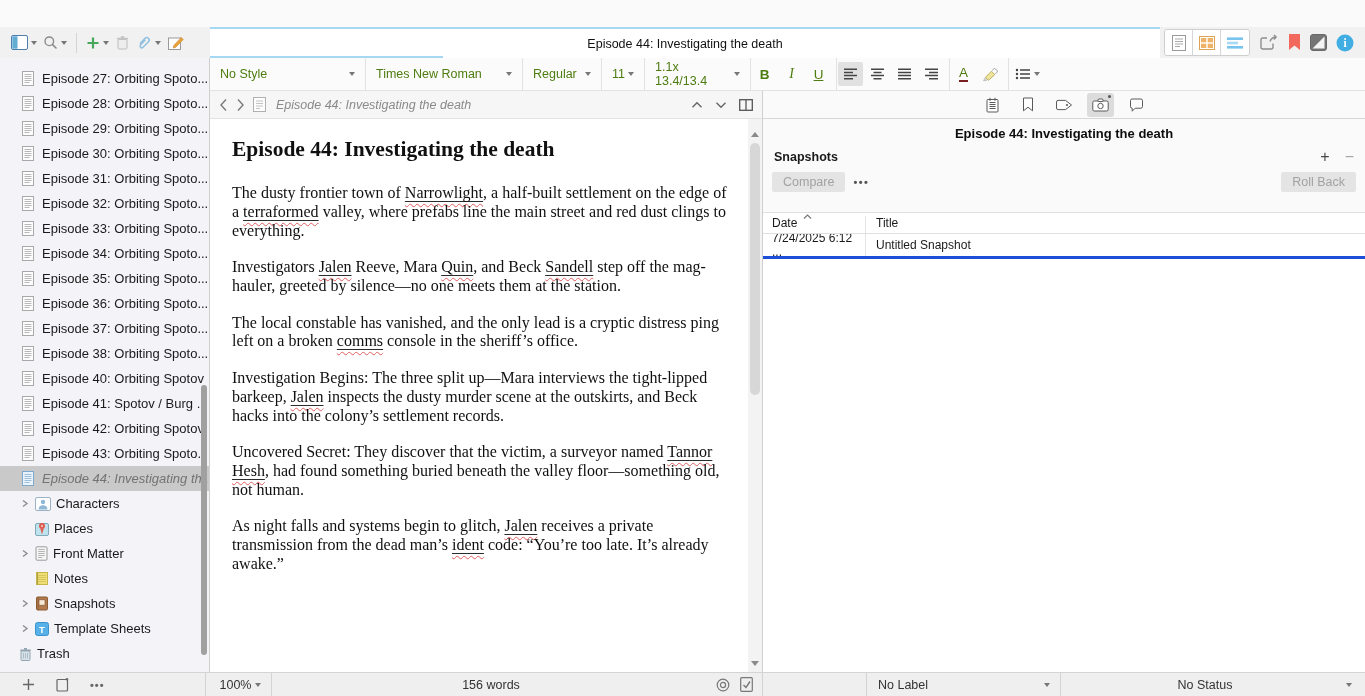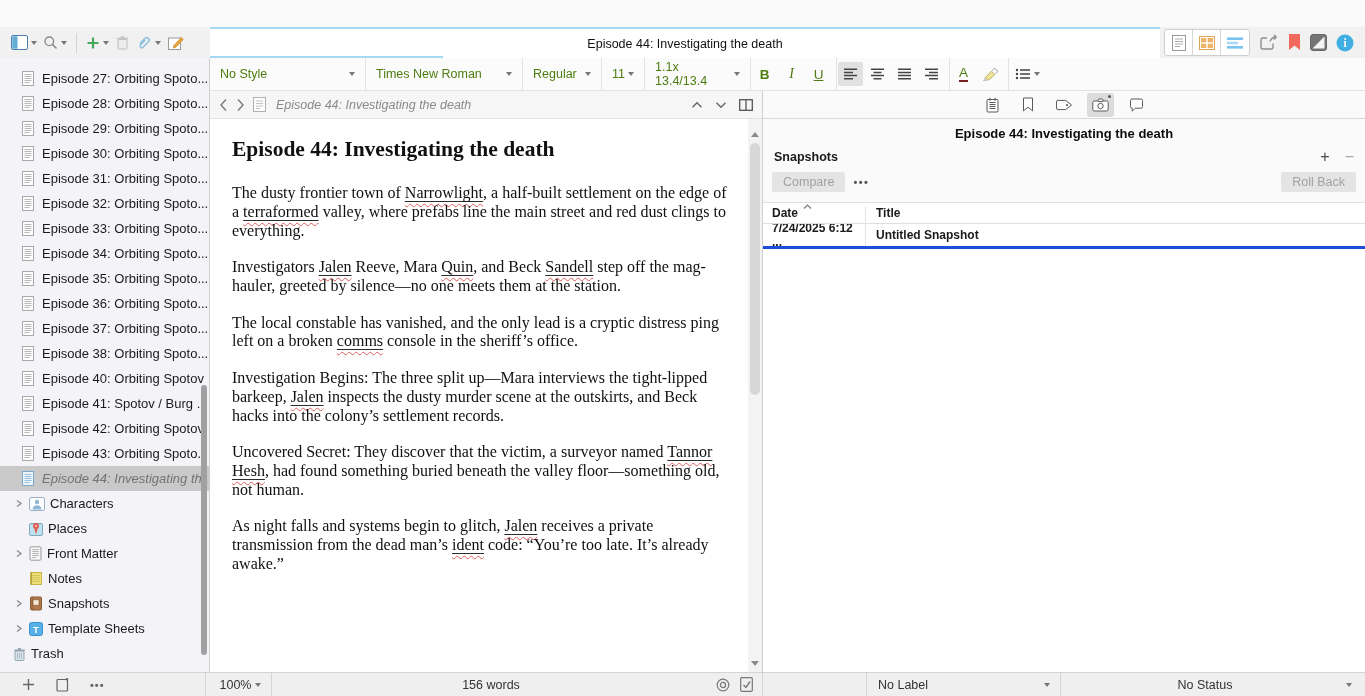--- a/index.html
+++ b/index.html
@@ -33,21 +33,21 @@
 .fb-btn.active { background:#e1e1e1; }
 .fb-bold { font-weight:bold; font-size:13.5px; }
 .fb-italic { font-style:italic; font-family:"Liberation Serif",serif; font-size:14px; }
 .fb-under { text-decoration:underline; font-size:13.5px; }
 .fb-textcolor { font-size:13.5px; border-bottom:2.5px solid #7a1f1f; line-height:1; padding-bottom:1px; }
 
 
 .binder { position:absolute; top:58px; left:0; width:210px; bottom:24px; background:#f4f3f8; border-right:1px solid #cfcfcf; overflow:hidden; font-size:13px; }
 #binder-list { padding-top:8px; }
 .binder-item { height:25px; display:flex; align-items:center; padding-left:22px; gap:8px; white-space:nowrap; overflow:hidden; }
-.binder-item.special { padding-left:13px; gap:5px; }
+.binder-item.special { padding-left:19px; gap:5px; }
 .bi-chevron { width:11px; display:flex; justify-content:center; }
 .binder-item.selected { background:#c9c9c9; color:#737373; font-style:italic; }
 .binder-scrollthumb { position:absolute; right:2px; top:327px; width:6px; height:270px; background:#a0a0a0; border-radius:3px; }
 
 
 .editor { position:absolute; left:210px; top:91px; width:552px; bottom:24px; background:#fff; }
 .editor-header { height:28px; background:#f6f6f6; border-bottom:1px solid #e3e3e3; display:flex; align-items:center; padding:0 9px; gap:8px; }
 .editor-title { font-style:italic; color:#8a8a8a; font-size:12.5px; margin-left:2px; }
 .eh-right { margin-left:auto; display:flex; align-items:center; gap:12px; }
 .editor-content { position:absolute; top:28px; left:0; right:14px; bottom:0; padding:16px 11px 0 22px; font-family:"Liberation Serif","DejaVu Serif",serif; font-size:16px; line-height:1.17; color:#101010; overflow:hidden; }
@@ -67,21 +67,21 @@
 .snap-dot { position:absolute; top:2px; right:3px; width:3px; height:3px; border-radius:50%; background:#555; }
 .insp-title { text-align:center; font-weight:bold; font-size:13px; margin-top:7px; color:#0d0d0d; }
 .insp-snap-header { display:flex; align-items:center; padding:0 11px; margin-top:7px; }
 .insp-snap-header .label { font-weight:bold; font-size:12.5px; }
 .insp-plusminus { margin-left:auto; display:flex; gap:15px; font-size:16px; }
 .ipm-plus { color:#4a4a4a; } .ipm-minus { color:#a3a3a3; }
 .insp-buttons { display:flex; align-items:center; padding:0 9px; margin-top:6px; }
 .insp-btn { background:#e4e4e4; color:#a2a2a2; border-radius:2px; padding:3px 11px; font-size:12.5px; }
 .insp-more { margin-left:8px; color:#555; letter-spacing:1.5px; font-weight:bold; font-size:11px; }
 .insp-rollback { margin-left:auto; }
-.snap-table { margin-top:10px; background:#fff; font-size:12px; border-top:1px solid #dfdfdf; position:relative;font-weight:bold; }
+.snap-table { margin-top:20px; background:#fff; font-size:12px; border-top:1px solid #dfdfdf; position:relative; }
 .snap-head { height:21px; display:flex; align-items:flex-end; border-bottom:1px solid #dfdfdf; position:relative; }
 .snap-col-date { width:103px; padding:0 0 3px 9px; border-right:1px solid #e4e4e4; }
 .snap-col-title { flex:1; padding:0 0 3px 10px; }
 .sort-ind { position:absolute; top:1px; left:40px; }
 .snap-row { height:25px; display:flex; align-items:center; border-bottom:3px solid #1d4ed8; background:#fff; }
 .snap-row .date { width:103px; padding-left:9px; border-right:1px solid #e4e4e4; height:100%; display:flex; align-items:center; }
 .snap-row .title { flex:1; padding-left:10px; }
 .snap-spacer { height:15px; background:#fff; border-bottom:1px solid #dfdfdf; }
 .insp-rest { position:absolute; left:0; right:0; bottom:0; top:172px; background:#fff; }
 

